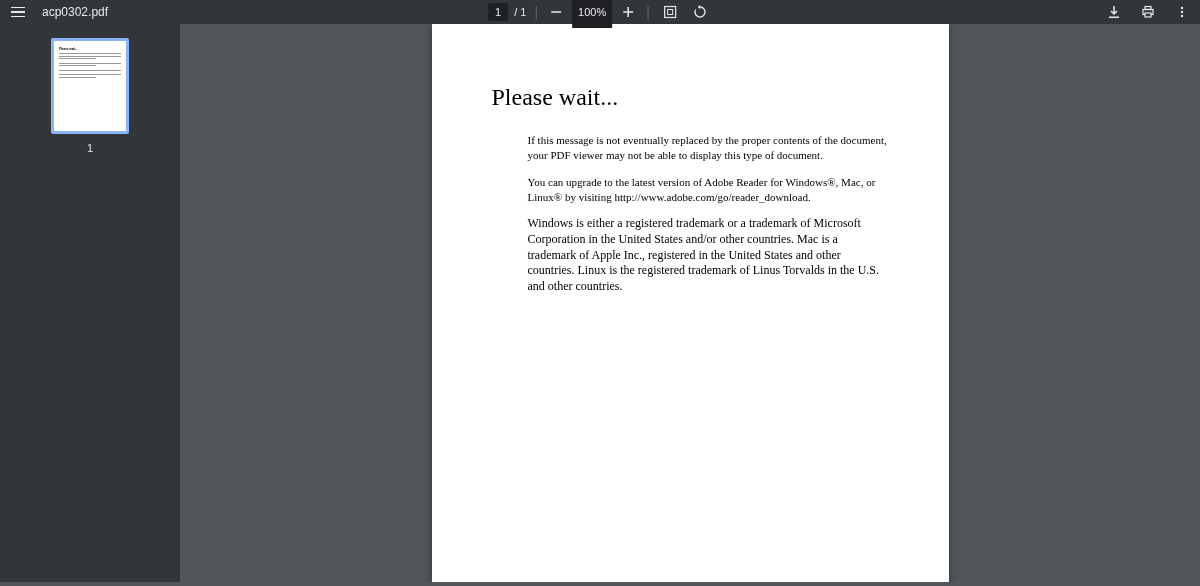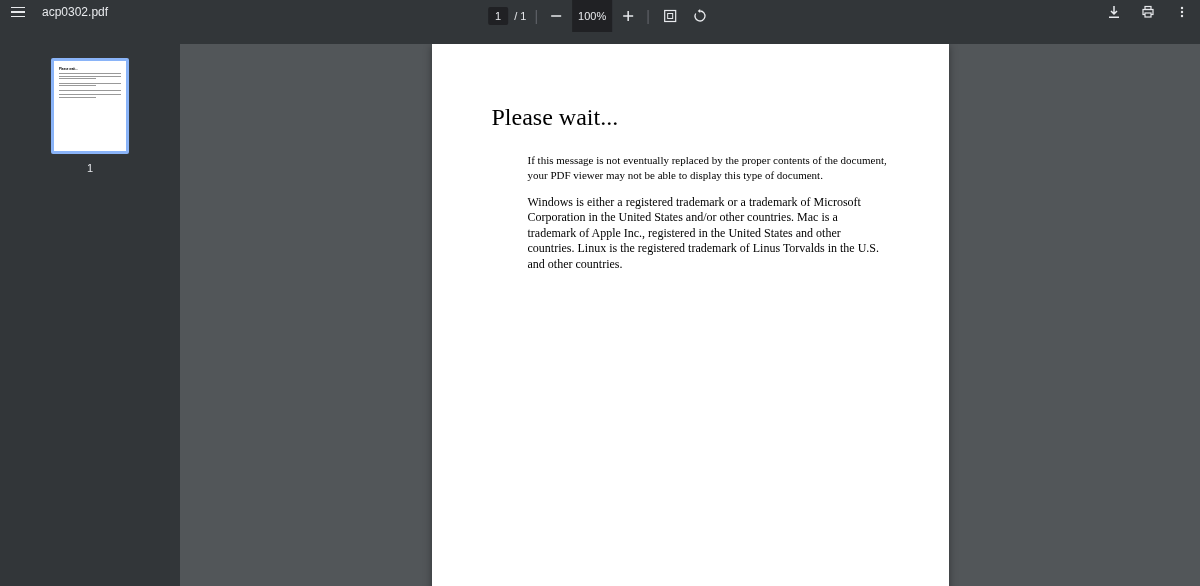--- a/index.html
+++ b/index.html
@@ -5,24 +5,24 @@
     * { margin: 0; padding: 0; box-sizing: border-box; }
     body {
       font-family: Arial, sans-serif;
       background: #525659;
       width: 1200px;
       height: 586px;
       overflow: hidden;
       position: relative;
     }
     .toolbar {
-      height: 44px;
+      height: 24px;
       background: #323639;
       display: flex;
-      align-items: flex-start;
+      align-items: center;
       color: #e8eaed;
       font-size: 12px;
       padding: 0 6px;
       position: relative;
     }
     .toolbar-left { display: flex; align-items: center; gap: 8px; }
     .toolbar-center {
       position: absolute;
       left: 50%;
       transform: translateX(-50%);
@@ -231,16 +231,17 @@
         </div>
       </div>
     </div>
     <div class="page-num">1</div>
   </div>
 
   <div class="content-area">
     <div class="page">
       <h1>Please wait...</h1>
       <p>If this message is not eventually replaced by the proper contents of the document, your PDF viewer may not be able to display this type of document.</p>
+      <p>You can upgrade to the latest version of Adobe Reader for Windows®, Mac, or Linux® by visiting  http://www.adobe.com/go/reader_download.</p>
       <p class="footnote">Windows is either a registered trademark or a trademark of Microsoft Corporation in the United States and/or other countries. Mac is a trademark of Apple Inc., registered in the United States and other countries. Linux is the registered trademark of Linus Torvalds in the U.S. and other countries.</p>
     </div>
   </div>
 </div>
 
 </body></html>

